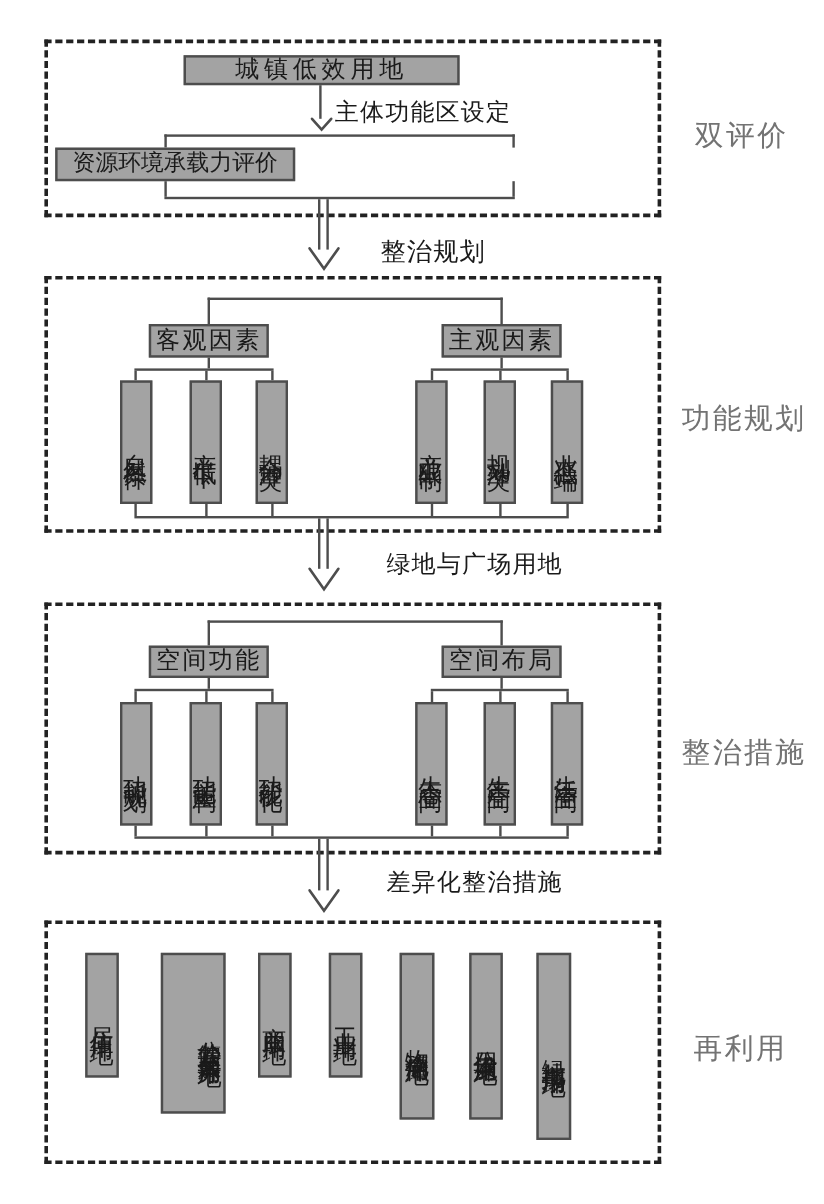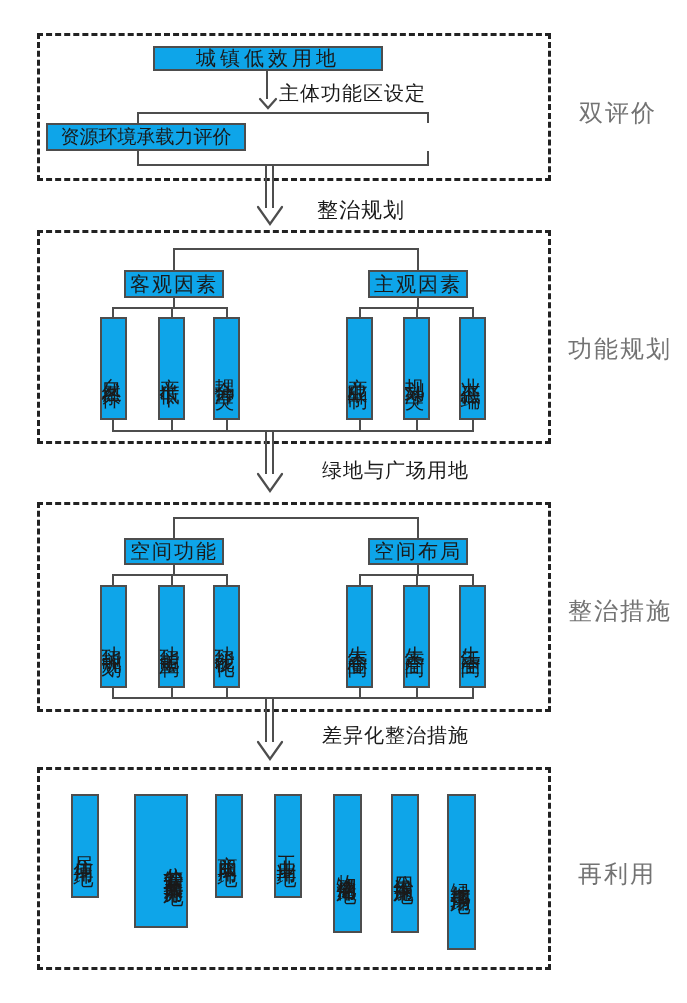--- a/index.html
+++ b/index.html
@@ -2,21 +2,21 @@
 <html><head>
 <meta charset="utf-8">
 <style>
   html,body{margin:0;padding:0;background:#ffffff;}
   .canvas{
     position:relative;width:687px;height:1003px;background:#ffffff;
     font-family:"Liberation Sans","DejaVu Sans",sans-serif;color:#1a1a1a;overflow:hidden;
   }
   .dash-box{position:absolute;border:3px dashed #222222;box-sizing:border-box;background:transparent;}
   .node{
-    position:absolute;border:2px solid #4d4d4d;box-sizing:border-box;background:#0ea5e9;
+    position:absolute;border:2px solid #4d4d4d;box-sizing:border-box;background:#a3a3a3;
     display:flex;align-items:center;justify-content:center;
     font-size:20px;line-height:1.05;color:#1a1a1a;white-space:nowrap;
   }
   .vnode{
     writing-mode:vertical-rl;letter-spacing:4px;line-height:26px;
     display:block;text-align:center;white-space:normal;padding-top:3px;box-sizing:border-box;
   }
   .vnode.tight{letter-spacing:2px;}
   .hl,.vl{position:absolute;background:#4d4d4d;}
   .hl{height:2px;}
@@ -104,21 +104,21 @@
   <div class="hl" style="left:112px;top:430px;width:362px;"></div>
 
   <div class="vl" style="left:265px;top:432px;height:42px;"></div>
   <div class="vl" style="left:272px;top:432px;height:42px;"></div>
   <svg class="ah" style="left:256px;top:472px;" width="28" height="21" viewBox="0 0 28 21">
     <polyline points="2,2 14,19 26,2"></polyline>
   </svg>
   <div class="lbl" style="left:322px;top:457px;">绿地与广场用地</div>
 
   <div class="dash-box" style="left:37px;top:502px;width:514px;height:210px;"></div>
-  <div class="side-lbl" style="left:568px;top:595px;font-family:Liberation Mono, monospace;">整治措施</div>
+  <div class="side-lbl" style="left:568px;top:611px;font-family:Liberation Mono, monospace;">整治措施</div>
 
   <div class="hl" style="left:173px;top:517px;width:246px;"></div>
   <div class="vl" style="left:173px;top:517px;height:21px;"></div>
   <div class="vl" style="left:417px;top:517px;height:21px;"></div>
 
   <div class="node" style="left:124px;top:538px;width:100px;height:27px;letter-spacing:2px;">
     <span>空间功能</span>
   </div>
   <div class="node" style="left:368px;top:538px;width:100px;height:27px;letter-spacing:2px;">
     <span>空间布局</span>

